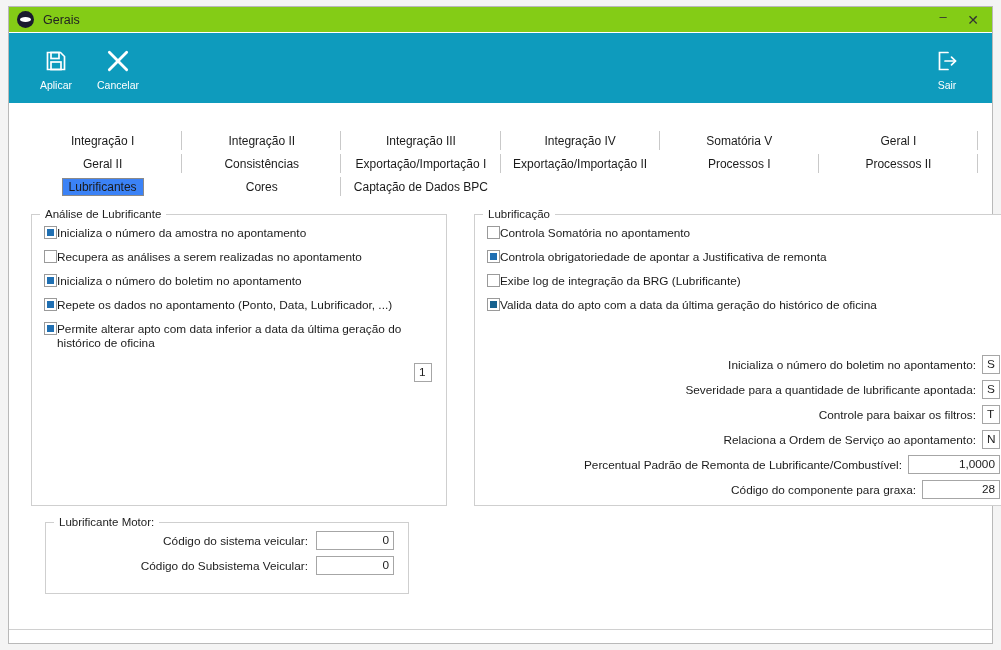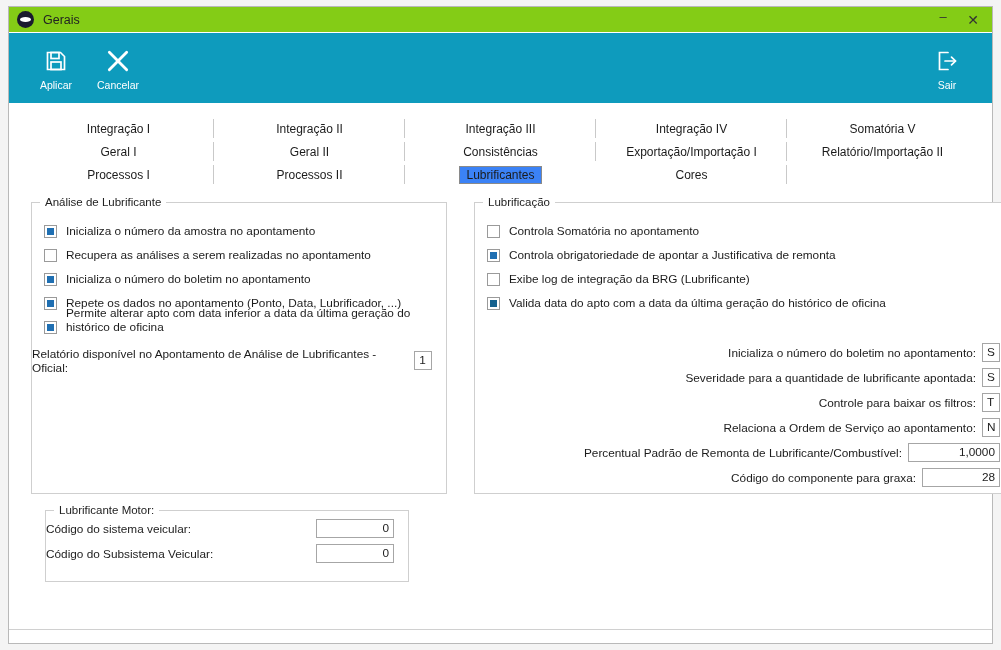--- a/index.html
+++ b/index.html
@@ -87,23 +87,24 @@
     top: 50%;
     transform: translateY(-50%);
   }
   
   .tabs-area {
     padding: 14px 14px 0 14px;
     flex: none;
   }
   .tab-grid {
     display: grid;
-    grid-template-columns: repeat(5, 1fr);
+    grid-template-columns: repeat(6, 1fr);
     grid-template-rows: repeat(3, 23px);
     column-gap: 0;
+    margin-top: 12px;
   }
   .tab-cell {
     display: flex;
     align-items: center;
     justify-content: center;
     font-size: 12px;
     color: #1b1b1b;
     position: relative;
   }
   .tab-cell.sep::after {
@@ -136,22 +137,21 @@
     color: #222;
     padding: 0 5px;
     margin-left: 8px;
   }
   #grp-analise { left: 22px; top: 10px; width: 416px; height: 298px; }
   #grp-lubrificacao { left: 465px; top: 10px; width: 541px; height: 298px; }
   #grp-motor { left: 36px; top: 318px; width: 364px; height: 78px; }
 
   .chkrow {
     display: flex;
-    align-items: flex-end;
-    gap: 9px;
+    align-items: flex-start;
     padding: 0 0 0 12px;
     height: 24px;
     font-size: 11.8px;
     color: #1b1b1b;
   }
   .chk {
     width: 13px; height: 13px;
     border: 1px solid #9a9a9a;
     background: #ffffff;
     flex: none;
@@ -186,21 +186,21 @@
     padding: 0 4px;
     text-align: left;
   }
   .inp.num { text-align: right; }
   .inp.w1 { width: 18px; }
   .inp.w-mid { width: 92px; }
   .inp.w-small { width: 78px; }
   .motorrow {
     display: flex;
     align-items: center;
-    justify-content: space-between;
+    justify-content: flex-end;
     gap: 8px;
     height: 25px;
     padding-right: 14px;
     font-size: 11.8px;
   }
   .statusbar {
     height: 14px;
     border-top: 1px solid #d0d0d0;
     flex: none;
     background: #ffffff;
@@ -275,35 +275,38 @@
       <div class="tab-cell sep">
           <span class="tabtext">Geral II</span>
         </div>
       <div class="tab-cell sep">
           <span class="tabtext">Consistências</span>
         </div>
       <div class="tab-cell sep">
           <span class="tabtext">Exportação/Importação I</span>
         </div>
       <div class="tab-cell">
-          <span class="tabtext">Relatório/Importação II</span>
+          <span class="tabtext">Exportação/Importação II</span>
         </div>
 
       <div class="tab-cell sep">
           <span class="tabtext">Processos I</span>
         </div>
       <div class="tab-cell sep">
           <span class="tabtext">Processos II</span>
         </div>
       <div class="tab-cell selected">
           <span class="tabtext">Lubrificantes</span>
         </div>
       <div class="tab-cell sep">
           <span class="tabtext">Cores</span>
         </div>
+      <div class="tab-cell">
+          <span class="tabtext">Captação de Dados BPC</span>
+        </div>
     </div>
   </div>
 
   <div class="content">
 
     <fieldset id="grp-analise">
       <legend>Análise de Lubrificante</legend>
 
       <div style="height:6px"></div>
 
@@ -322,21 +325,20 @@
       <div class="chkrow">
         <span class="chk on"></span>
         <span>Repete os dados no apontamento (Ponto, Data, Lubrificador, ...)</span>
       </div>
       <div class="chkrow">
         <span class="chk on"></span>
         <span>Permite alterar apto com data inferior a data da última geração do histórico de oficina</span>
       </div>
 
       <div class="fieldrow" style="margin-top:14px;">
-        <span class="lab">Relatório disponível no Apontamento de Análise de Lubrificantes - Oficial:</span>
         <span class="inp w1">1</span>
       </div>
     </fieldset>
 
     <fieldset id="grp-lubrificacao">
       <legend>Lubrificação</legend>
 
       <div style="height:6px"></div>
 
       <div class="chkrow">

